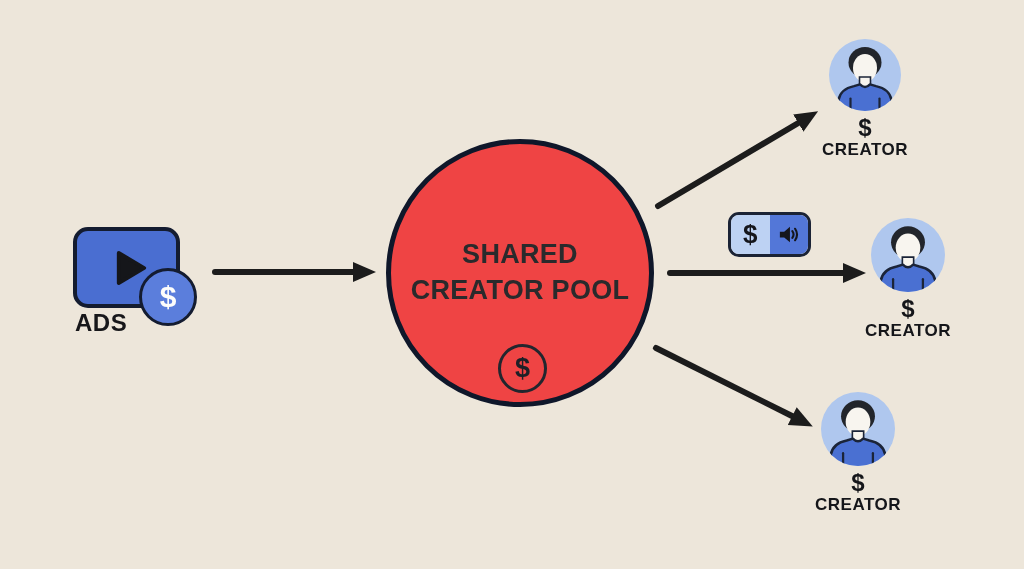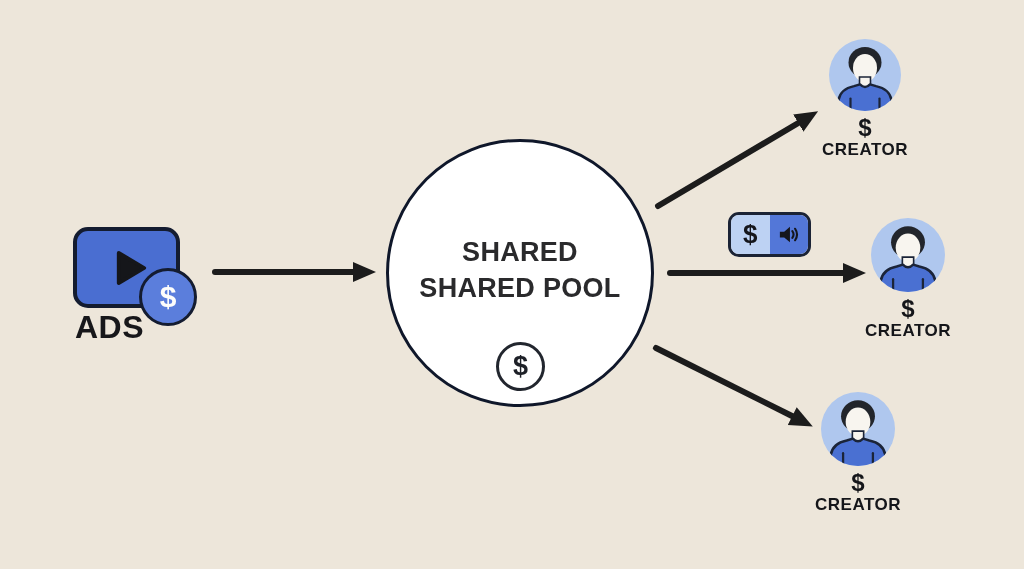--- a/index.html
+++ b/index.html
@@ -24,36 +24,36 @@
   .video-icon {
     left: 73px; top: 227px; width: 107px; height: 81px;
     background: #4A6ED1;
     border: 4px solid #141C30;
     border-radius: 15px;
     display: flex; align-items: center; justify-content: center;
     padding-left: 8px;
   }
   .ads-label {
     left: 75px; top: 309px;
-    font-size: 32px; font-weight: 800; color: #17171A; letter-spacing: 0.5px;
+    font-size: 24px; font-weight: 800; color: #17171A; letter-spacing: 0.5px;
   }
   .ads-coin {
     left: 139px; top: 268px; width: 58px; height: 58px;
     background: #5B7EDC;
     border: 3px solid #141C30;
     border-radius: 50%;
     display: flex; align-items: center; justify-content: center;
     color: #FDFDFB; font-size: 30px; font-weight: 700;
   }
 
   
   .pool {
     left: 386px; top: 139px; width: 268px; height: 268px;
-    background: #ffffff;
-    border: 3px solid #0f172a;
+    background: #ef4444;
+    border: 5px solid #0f172a;
     border-radius: 50%;
   }
   .pool-title {
     position: absolute; left: 0; top: 93px; width: 100%;
     text-align: center;
     font-size: 27px; font-weight: 800; color: #2A2A2C;
     line-height: 1.32; letter-spacing: 0.3px;
   }
   .pool-coin {
     position: absolute; left: 107px; top: 200px; width: 49px; height: 49px;
@@ -134,21 +134,21 @@
     </svg>
   </div>
   <div class="abs ads-coin">
     <span>$</span>
   </div>
   <div class="abs ads-label">ADS</div>
 
   <div class="abs pool">
     <div class="pool-title">
       <div>SHARED</div>
-      <div>SHARED POOL</div>
+      <div>CREATOR POOL</div>
     </div>
     <div class="pool-coin">
       <span>$</span>
     </div>
   </div>
 
   <div class="abs badge">
     <div class="badge-half badge-dollar">$</div>
     <div class="badge-half badge-speaker">
       <svg width="23" height="23" viewBox="0 0 24 24">

